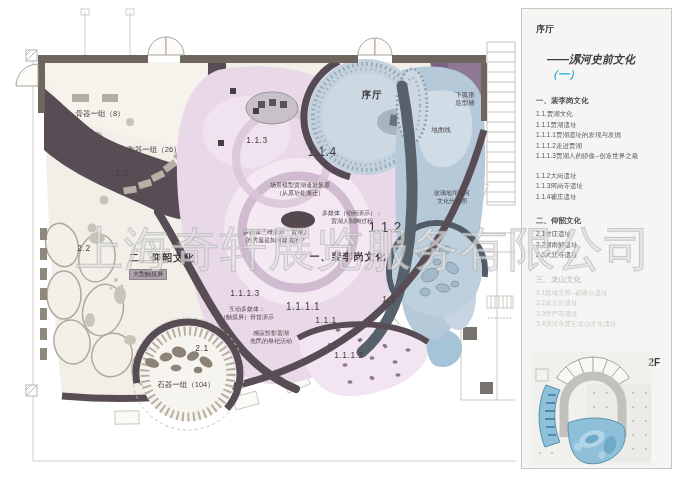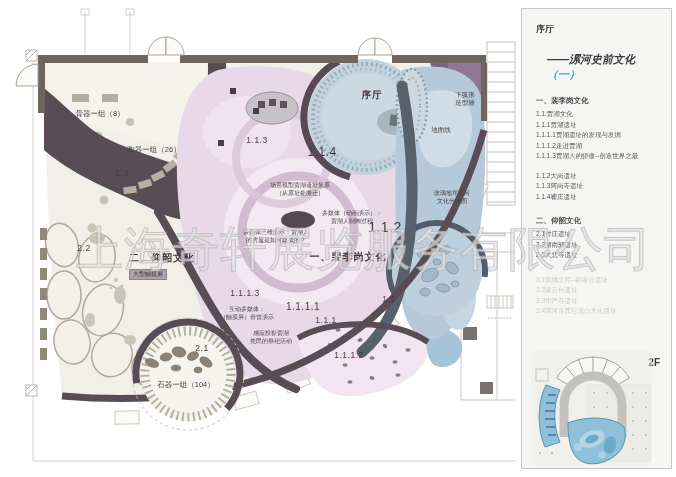--- a/index.html
+++ b/index.html
@@ -305,20 +305,21 @@
     </div>
 
     <div class="sec">
       <div class="h">二、仰韶文化</div>
       <div class="it">2.1付庄遗址</div>
       <div class="it">2.2湖南郭遗址</div>
       <div class="it">2.3大悲寺遗址</div>
     </div>
 
     <div class="sec faded">
+      <div class="h">三、龙山文化</div>
       <div class="it">3.1筑城立邦--郝家台遗址</div>
       <div class="it">3.2凌云台遗址</div>
       <div class="it">3.3华严寺遗址</div>
       <div class="it">3.4漯河市其它龙山文化遗址</div>
     </div>
 
     <div id="floor2f">2F</div>
 
     <svg id="minimap" width="126" height="126" viewBox="0 0 126 126">
       <rect x="2" y="8" width="120" height="114" fill="#ebebe8" opacity="0.5"></rect>

